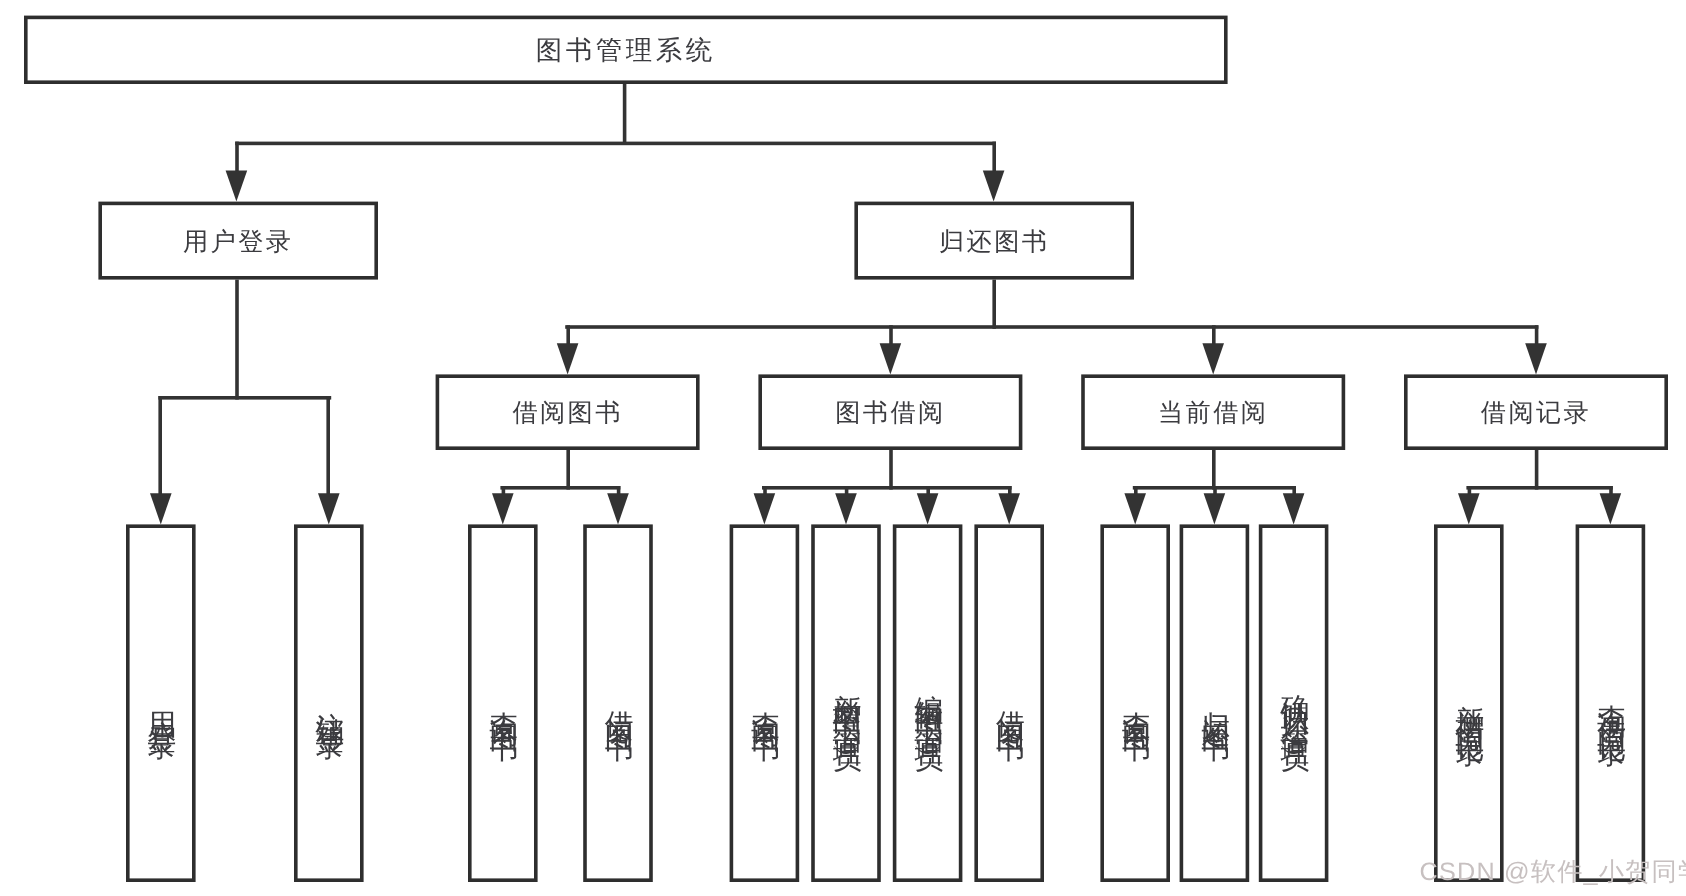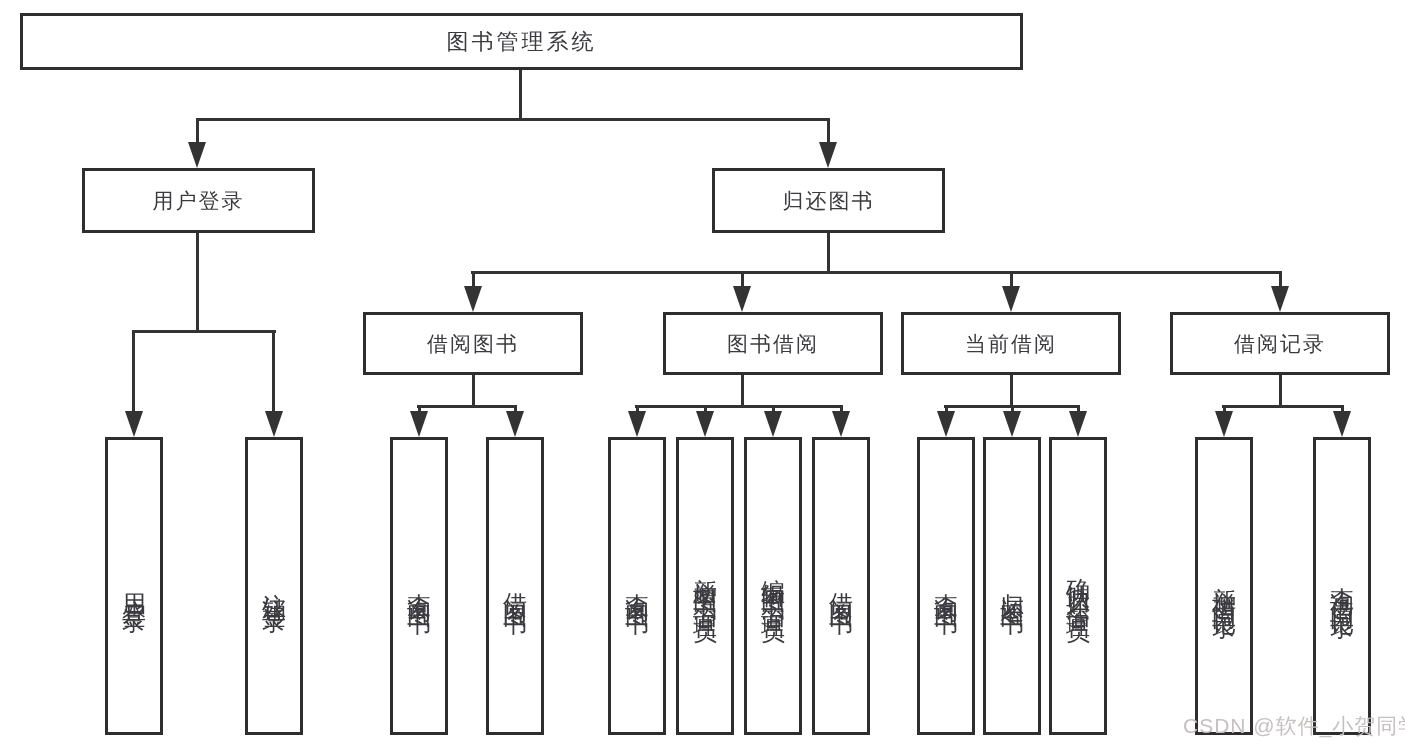--- a/index.html
+++ b/index.html
@@ -46,21 +46,21 @@
   <div class="node" style="left:82px;top:168px;width:233px;height:65px;">
     <span>用户登录</span>
   </div>
   <div class="node" style="left:712px;top:168px;width:233px;height:65px;">
     <span>归还图书</span>
   </div>
 
   <div class="node" style="left:363px;top:312px;width:220px;height:63px;">
     <span>借阅图书</span>
   </div>
-  <div class="node" style="left:632px;top:312px;width:220px;height:63px;margin-left:31px;">
+  <div class="node" style="left:632px;top:312px;width:220px;height:63px;">
     <span>图书借阅</span>
   </div>
   <div class="node" style="left:901px;top:312px;width:220px;height:63px;">
     <span>当前借阅</span>
   </div>
   <div class="node" style="left:1170px;top:312px;width:220px;height:63px;">
     <span>借阅记录</span>
   </div>
 
   <div class="leaf" style="left:105px;">

